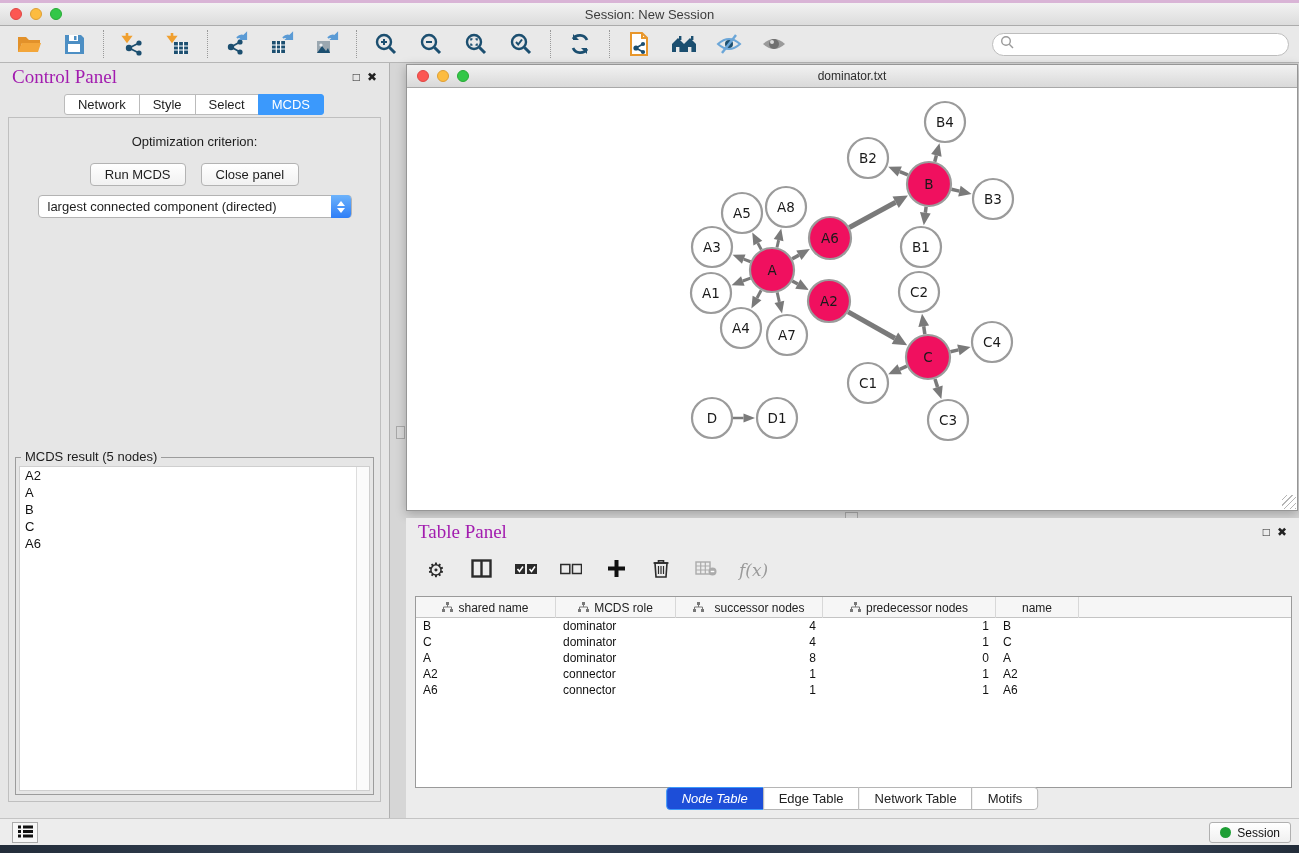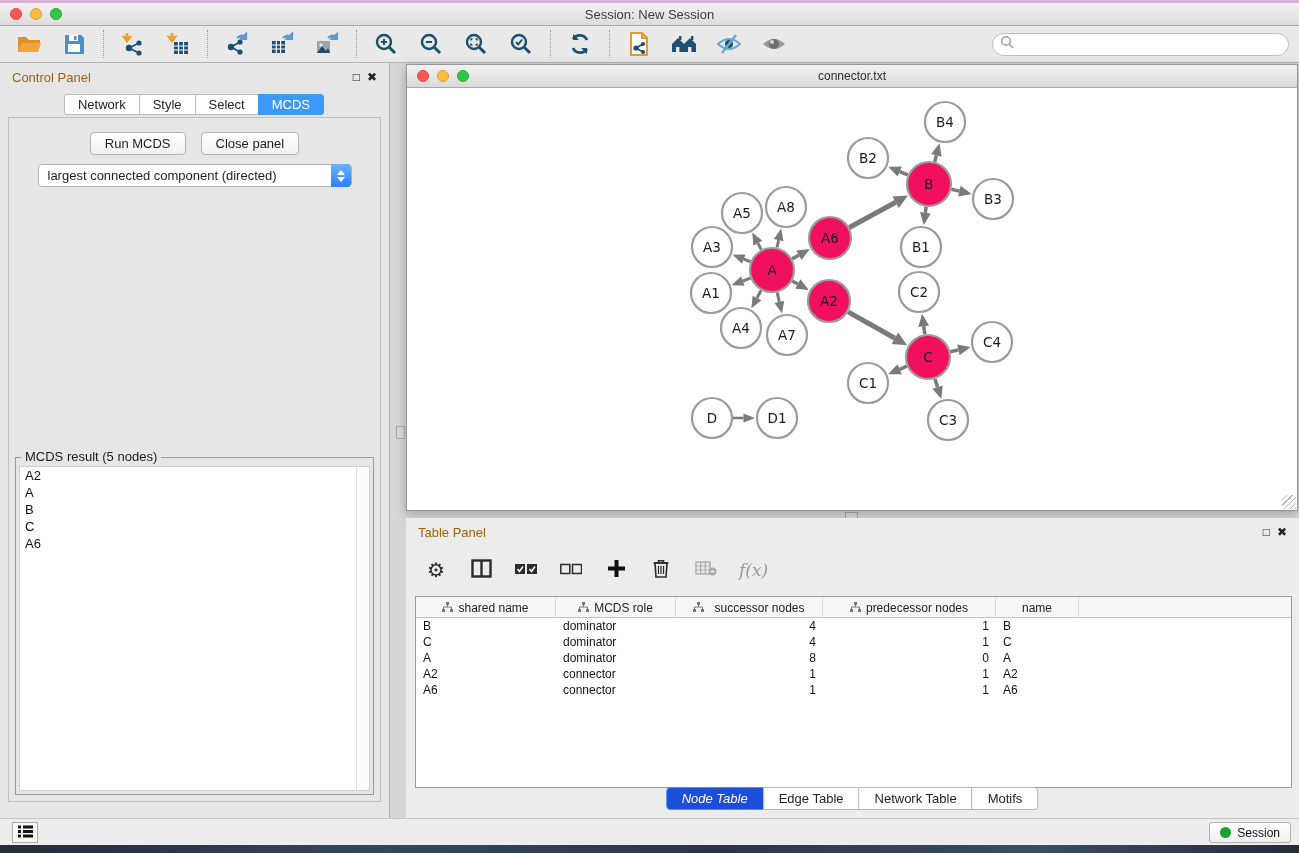--- a/index.html
+++ b/index.html
@@ -25,21 +25,21 @@
   .tb-sep { width:1px; height:28px; border-left:1px dotted #9a9a9a; }
   .tb-btn { width:28px; height:28px; display:flex; align-items:center; justify-content:center; cursor:default; }
   .tb-btn svg { display:block; }
   #search-wrap { position:absolute; right:10px; top:7px; width:297px; height:23px; background:#fff;
     border:1px solid #bdbdbd; border-radius:12px; display:flex; align-items:center; padding-left:7px; }
   #search-wrap input { border:none; outline:none; flex:1; font-size:12px; background:transparent; padding-left:5px; font-family:"Liberation Sans",sans-serif; }
 
   
   #control-panel { position:absolute; left:0; top:63px; width:390px; height:755px; background:#e6e6e6; border-right:1px solid #b0b0b0; }
   .panel-head { height:28px; display:flex; align-items:center; padding:0 12px; }
-  .panel-head .ph-title { font-size:13px; color:#a16207; flex:1; }
+  .panel-head .ph-title { font-size:19px; color:#a21caf; flex:1;font-family:Liberation Serif, serif; }
   .panel-head .ph-icons { display:flex; gap:7px; font-size:12px; color:#222; }
   .panel-head .ph-icons span { cursor:default; }
   #cp-tabs { display:flex; justify-content:center; margin-top:3px; }
   .cp-tab { font-size:13px; color:#222; background:#fff; border:1px solid #bbb; padding:2px 13px; margin-left:-1px; cursor:default; }
   .cp-tab:first-child { border-radius:3px 0 0 3px; }
   .cp-tab:last-child { border-radius:0 3px 3px 0; }
   .cp-tab.active { background:#3b99fc; border-color:#3b99fc; color:#fff; }
   #cp-content { position:absolute; left:8px; right:8px; top:54px; bottom:16px; border:1px solid #bfbfbf; background:#e6e6e6; }
   #opt-label { text-align:center; margin-top:16px; font-size:13px; color:#1d1d1d; }
   #opt-select { position:relative; margin:9px auto 0; width:314px; height:23px; background:#fff; border:1px solid #b3b3b3; border-radius:4px;
@@ -305,20 +305,21 @@
         <span>✖</span>
       </div>
     </div>
     <div id="cp-tabs">
         <div class="cp-tab">Network</div>
         <div class="cp-tab">Style</div>
         <div class="cp-tab">Select</div>
         <div class="cp-tab active">MCDS</div>
       </div>
     <div id="cp-content">
+      <div id="opt-label">Optimization criterion:</div>
       <div id="cp-buttons">
         <button class="cp-btn">Run MCDS</button>
         <button class="cp-btn">Close panel</button>
       </div>
       <div id="opt-select">
         <span>largest connected component (directed)</span>
         <div id="opt-stepper">
             <div class="up"></div>
             <div class="down"></div>
           </div>
@@ -341,21 +342,21 @@
   <div id="v-split-handle"></div>
   <div id="h-split-handle"></div>
 
   <div id="network-window">
     <div id="nw-titlebar">
       <div class="lights">
         <div class="light red"></div>
         <div class="light yellow"></div>
         <div class="light green"></div>
       </div>
-      <div class="title">connector.txt</div>
+      <div class="title">dominator.txt</div>
     </div>
     <div id="nw-canvas">
       <svg id="graph-svg" width="890" height="423" viewBox="406 87 890 423">
           <line x1="749.5238393020528" y1="260.7674717324536" x2="742.7473679882696" y2="258.1698243955034" stroke="#7a7a7a" stroke-width="3"></line>
           <polygon points="731.5424145806451,253.87459225591394 744.5370480464319,253.50109380899315 740.9576879301073,262.83855498201365" fill="#7a7a7a"></polygon>
           <line x1="760.2878320448497" y1="248.64688088521442" x2="756.8353787163093" y2="242.0872195609874" stroke="#7a7a7a" stroke-width="3"></line>
           <polygon points="751.2464215223177,231.46820089240362 761.2599698282191,239.75848739682428 752.4107876043994,244.4159517251505" fill="#7a7a7a"></polygon>
           <line x1="775.9894005298291" y1="246.5476976157691" x2="777.6243644341656" y2="239.1903600462544" stroke="#7a7a7a" stroke-width="3"></line>
           <polygon points="780.2275299279895,227.47611532404696 782.5052997350854,240.27501233534767 772.7434291332459,238.10570775716113" fill="#7a7a7a"></polygon>
           <line x1="749.4789624129428" y1="277.1144895820052" x2="741.813707737389" y2="280.0046675744271" stroke="#7a7a7a" stroke-width="3"></line>

